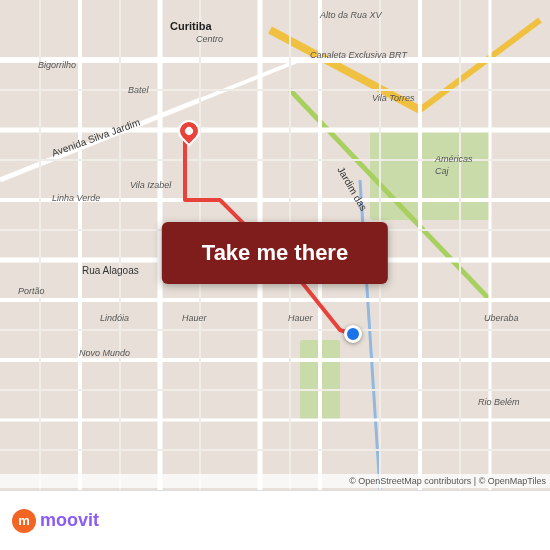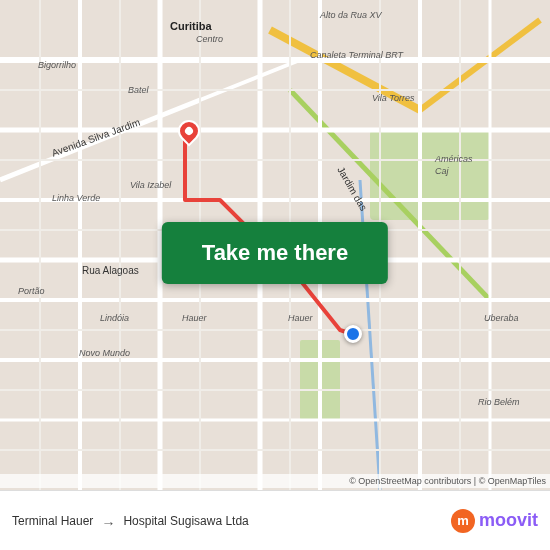--- a/index.html
+++ b/index.html
@@ -27,21 +27,21 @@
       inset: 0;
       background: #e8e0d8;
     }
 
     
     #take-me-there-btn {
       position: absolute;
       left: 50%;
       top: 222px;
       transform: translateX(-50%);
-      background: #15803d;
+      background: #7f1d1d;
       color: white;
       border: none;
       border-radius: 6px;
       padding: 18px 40px;
       font-size: 22px;
       font-weight: bold;
       cursor: pointer;
       white-space: nowrap;
       z-index: 10;
       box-shadow: 0 2px 8px rgba(0,0,0,0.3);
@@ -255,21 +255,21 @@
     <line x1="460" y1="0" x2="460" y2="490" stroke="#f0ede8" stroke-width="2"></line>
 
     <polyline points="185,128 185,200 220,200 260,240 300,280 340,330 352,334" fill="none" stroke="#e8423a" stroke-width="4" stroke-linecap="round" stroke-linejoin="round"></polyline>
   </svg>
 
   <span class="map-label-bold" style="left:170px;top:20px;">Curitiba</span>
   <span class="map-label-light" style="left:196px;top:34px;">Centro</span>
   <span class="map-label-light" style="left:320px;top:10px;">Alto da Rua XV</span>
   <span class="map-label-light" style="left:22px;top:60px;padding-left:16px;">Bigorrilho</span>
   <span class="map-label-light" style="left:128px;top:85px;">Batel</span>
-  <span class="map-label-light" style="left:310px;top:50px;">Canaleta Terminal BRT</span>
+  <span class="map-label-light" style="left:310px;top:50px;">Canaleta Exclusiva BRT</span>
   <span class="map-label-light" style="left:372px;top:93px;">Vila Torres</span>
   <span class="map-label-light" style="left:130px;top:180px;">Vila Izabel</span>
   <span class="map-label-light" style="left:52px;top:193px;">Linha Verde</span>
   <span class="map-label-light" style="left:435px;top:154px;">Américas</span>
   <span class="map-label-light" style="left:435px;top:166px;text-align:right;">Caj</span>
   <span class="map-label-light" style="left:22;top:217px;"></span>
   <span class="map-label-light" style="left:18px;top:286px;">Portão</span>
   <span class="map-label-light" style="left:100px;top:313px;">Lindóia</span>
   <span class="map-label-light" style="left:182px;top:313px;">Hauer</span>
   <span class="map-label-light" style="left:288px;top:313px;">Hauer</span>
@@ -283,22 +283,17 @@
 
   <div class="marker-origin"></div>
   <div class="marker-dest"></div>
 
   <button id="take-me-there-btn">Take me there</button>
 </div>
 
 <div class="attribution">© OpenStreetMap contributors | © OpenMapTiles</div>
 
 <div id="bottom-bar">
-  <div class="route-info">
-    <span class="origin-label">Terminal Hauer</span>
-    <span class="arrow-icon">→</span>
-    <span class="dest-label">Hospital Sugisawa Ltda</span>
-  </div>
   <div class="moovit-logo">
     <div class="moovit-icon">m</div>
     <span class="moovit-text">moovit</span>
   </div>
 </div>
 
 </body></html>

